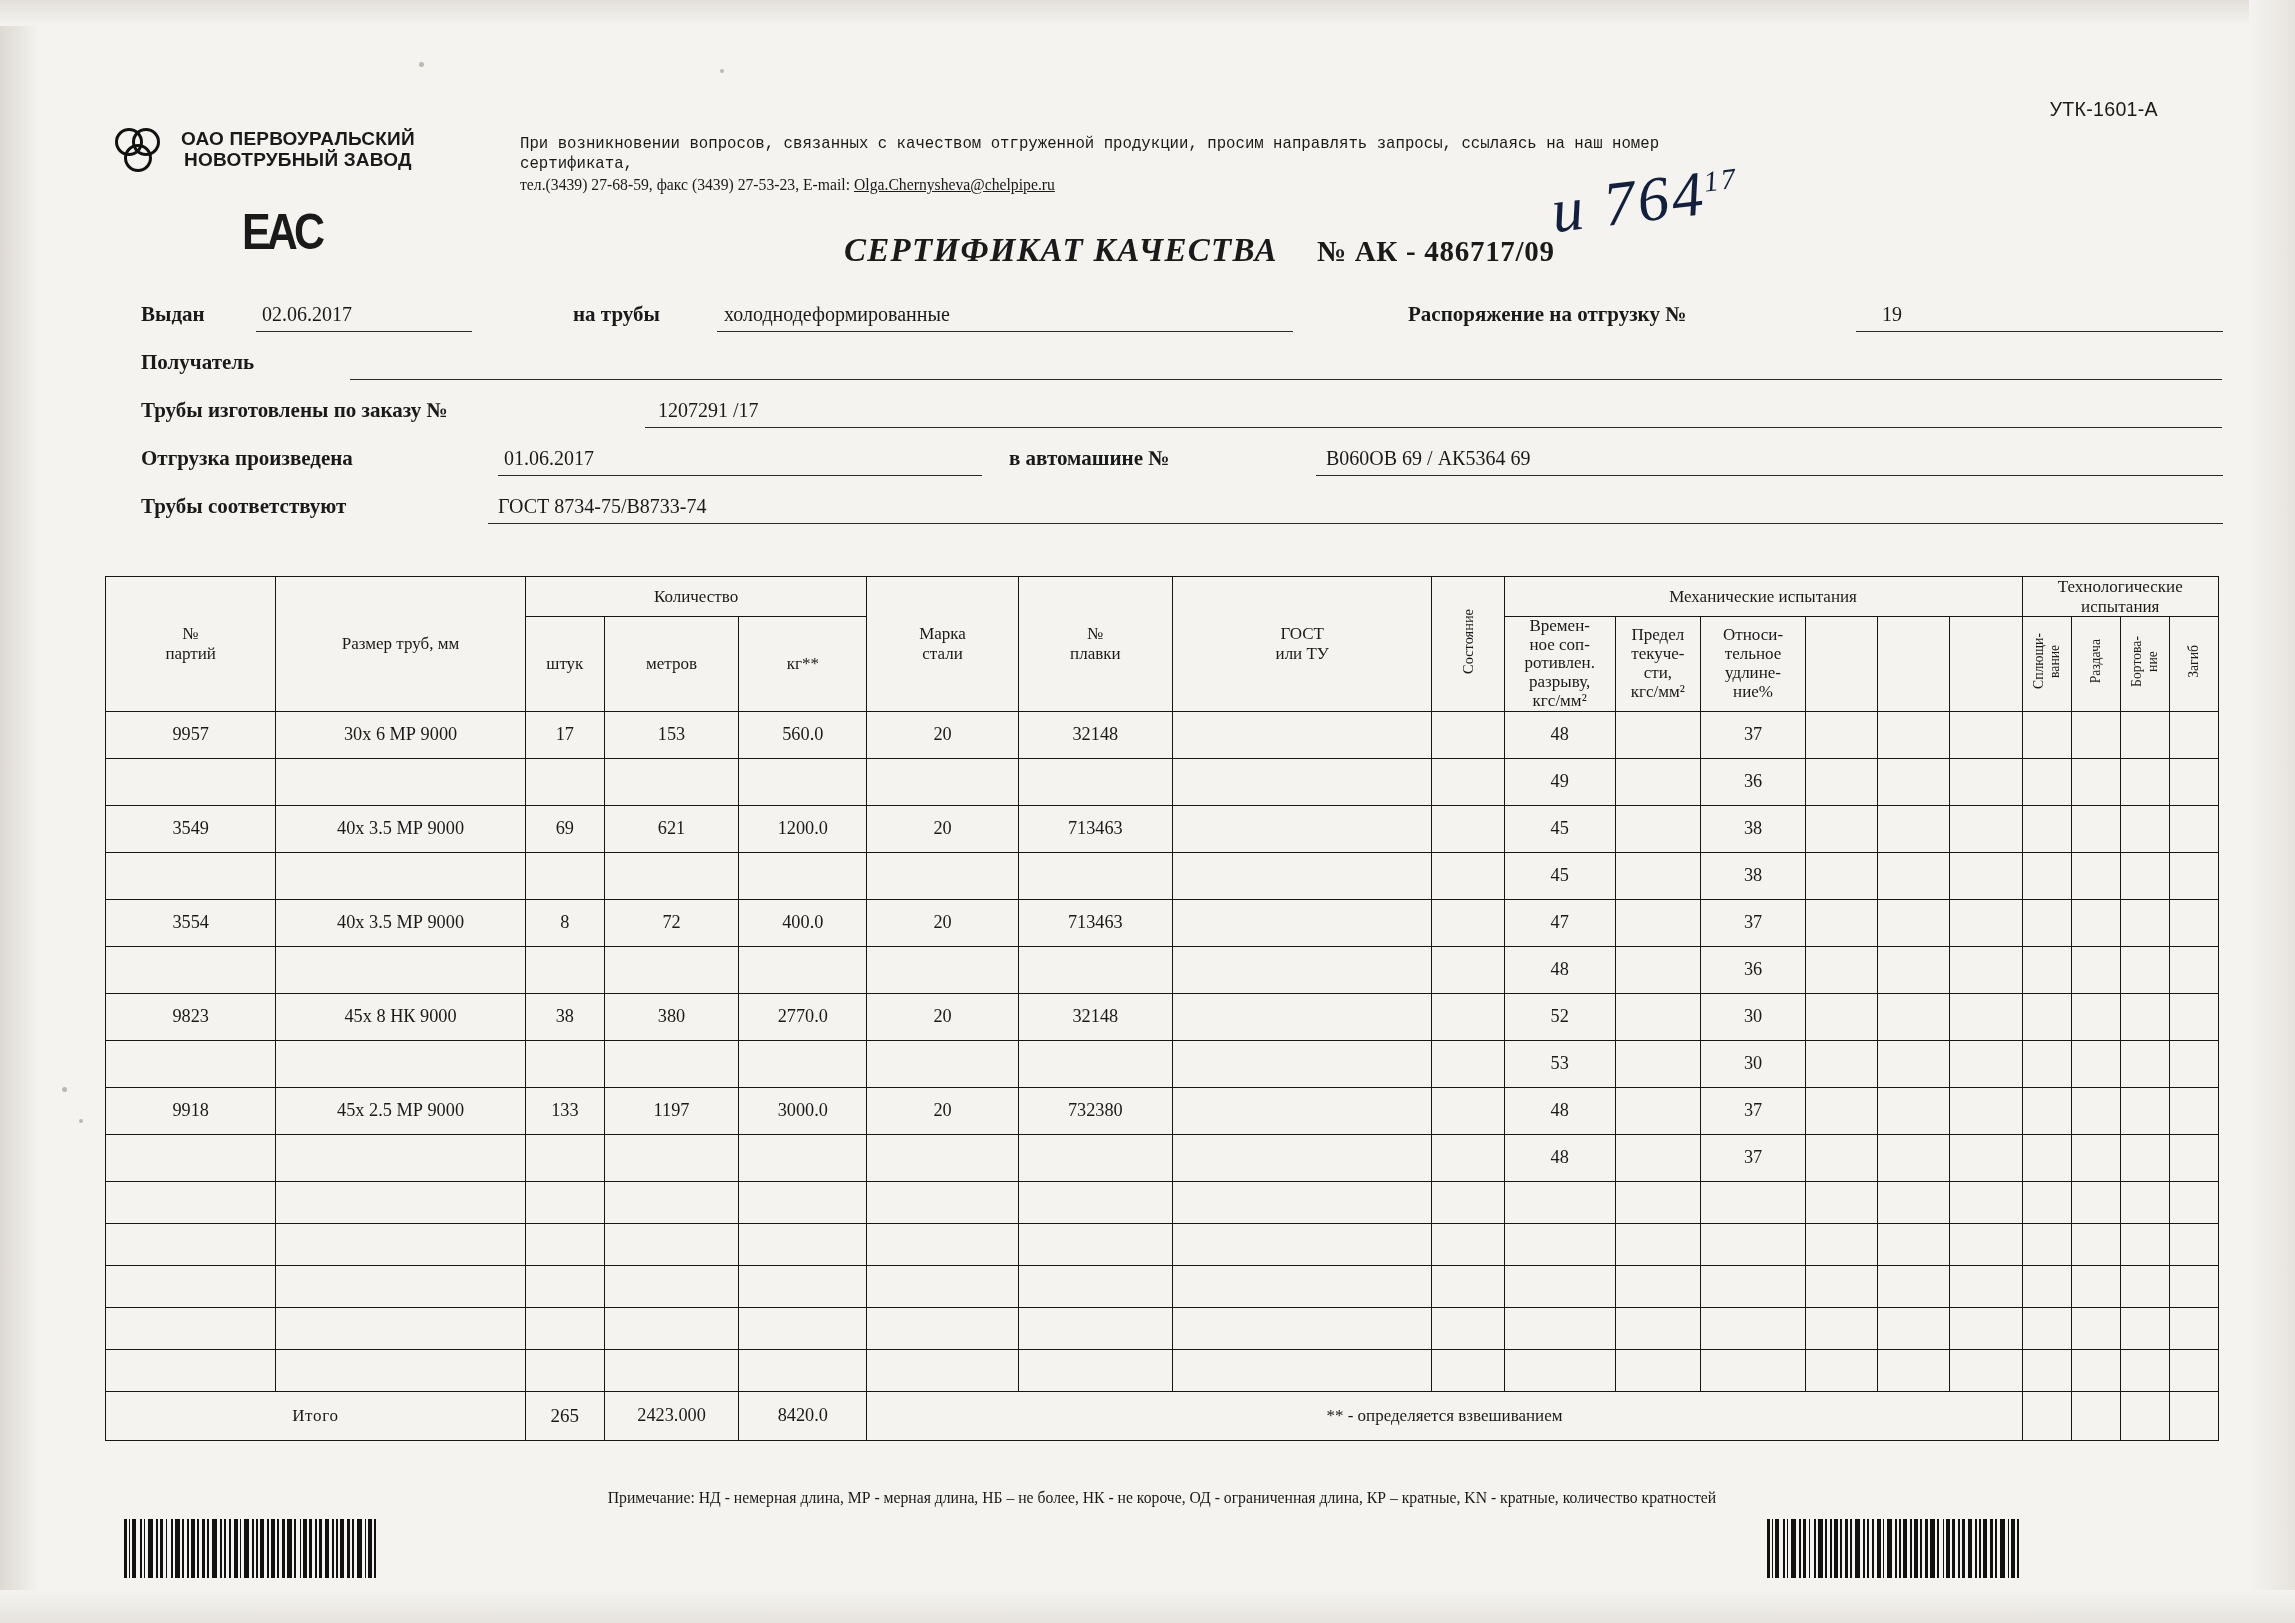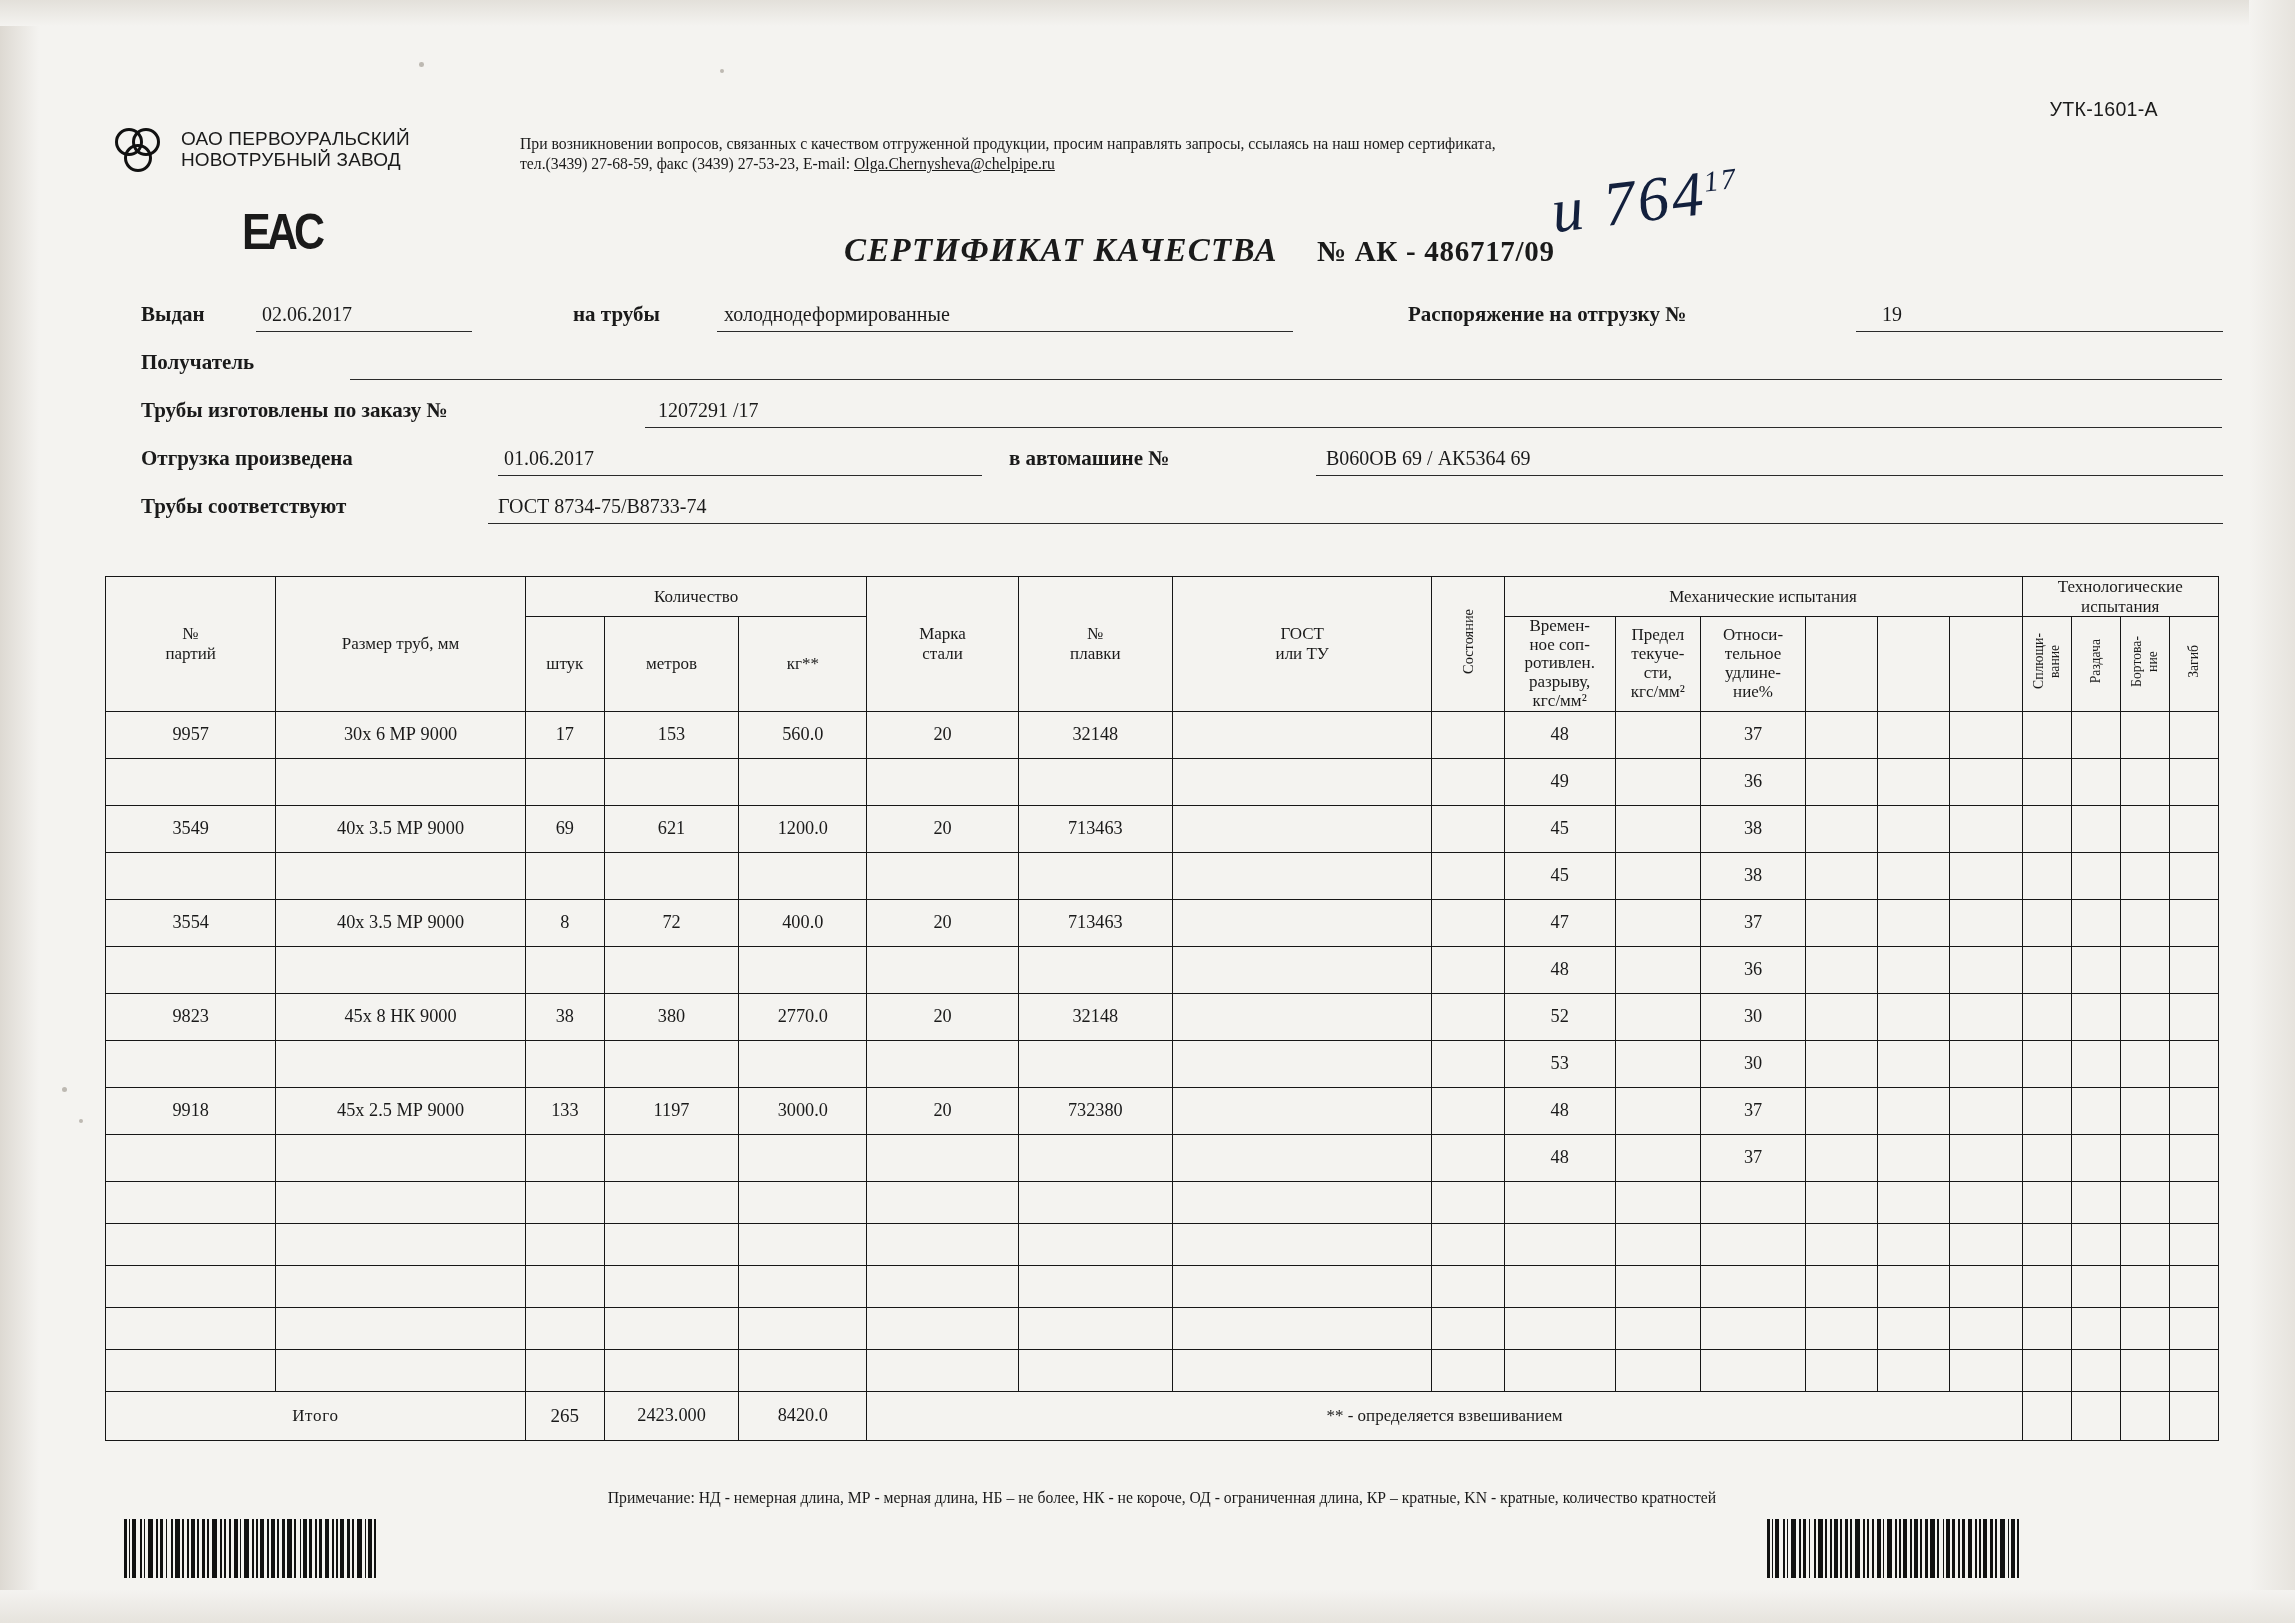--- a/index.html
+++ b/index.html
@@ -29,32 +29,32 @@
     font-family:"Liberation Sans", sans-serif;
   }
 
   
   .logo-wrap{position:absolute;left:115px;top:128px;display:flex;align-items:flex-start;}
   .logo-mark{width:58px;height:43px;position:relative;margin-right:7.9px;}
   .logo-mark .c{position:absolute;border:3.3px solid #111;border-radius:50%;}
   .logo-mark .c1{width:22px;height:22px;left:0;top:0;}
   .logo-mark .c2{width:22px;height:22px;left:17px;top:0;}
   .logo-mark .c3{width:22px;height:22px;left:8.5px;top:15.7px;}
-  .logo-text{font-family:"Liberation Sans", sans-serif;font-weight:normal;font-size:19px;line-height:1.12;letter-spacing:0.2px;}
+  .logo-text{font-family:"Liberation Sans", sans-serif;font-weight:bold;font-size:19px;line-height:1.12;letter-spacing:0.2px;text-align:center;}
 
   .eac{
     position:absolute;left:242px;top:208px;
     font-family:"Liberation Sans", sans-serif;
     font-weight:bold;font-size:43px;letter-spacing:-3.9px;
     transform:scaleY(1.15);
   }
 
   .addr{position:absolute;left:520px;top:128px;width:1244px;}
   .addr .l1{font-family:"Liberation Serif", serif;font-weight:bold;font-size:19px;letter-spacing:0.1px;}
-  .addr .l2{font-family:Liberation Serif, serif;font-size:15.7px;margin-top:5.9px;line-height:1.3;}
+  .addr .l2{font-family:Liberation Mono, monospace;font-size:15.7px;margin-top:5.9px;line-height:1.3;}
   .addr .l3{font-family:"Liberation Serif", serif;font-size:15.7px;line-height:1.3;}
   .addr a{color:#1a1a1a;text-decoration:underline;}
 
   .title-row{position:absolute;left:844px;top:232px;display:flex;align-items:baseline;}
   .title-main{font-family:"Liberation Serif", serif;font-style:italic;font-weight:bold;font-size:33px;letter-spacing:1.3px;}
   .title-no{font-family:"Liberation Serif", serif;font-weight:bold;font-size:29px;margin-left:39px;letter-spacing:0.7px;}
 
   .handwrite{
     position:absolute;left:1551px;top:164px;
     font-family:"Liberation Serif", serif;

